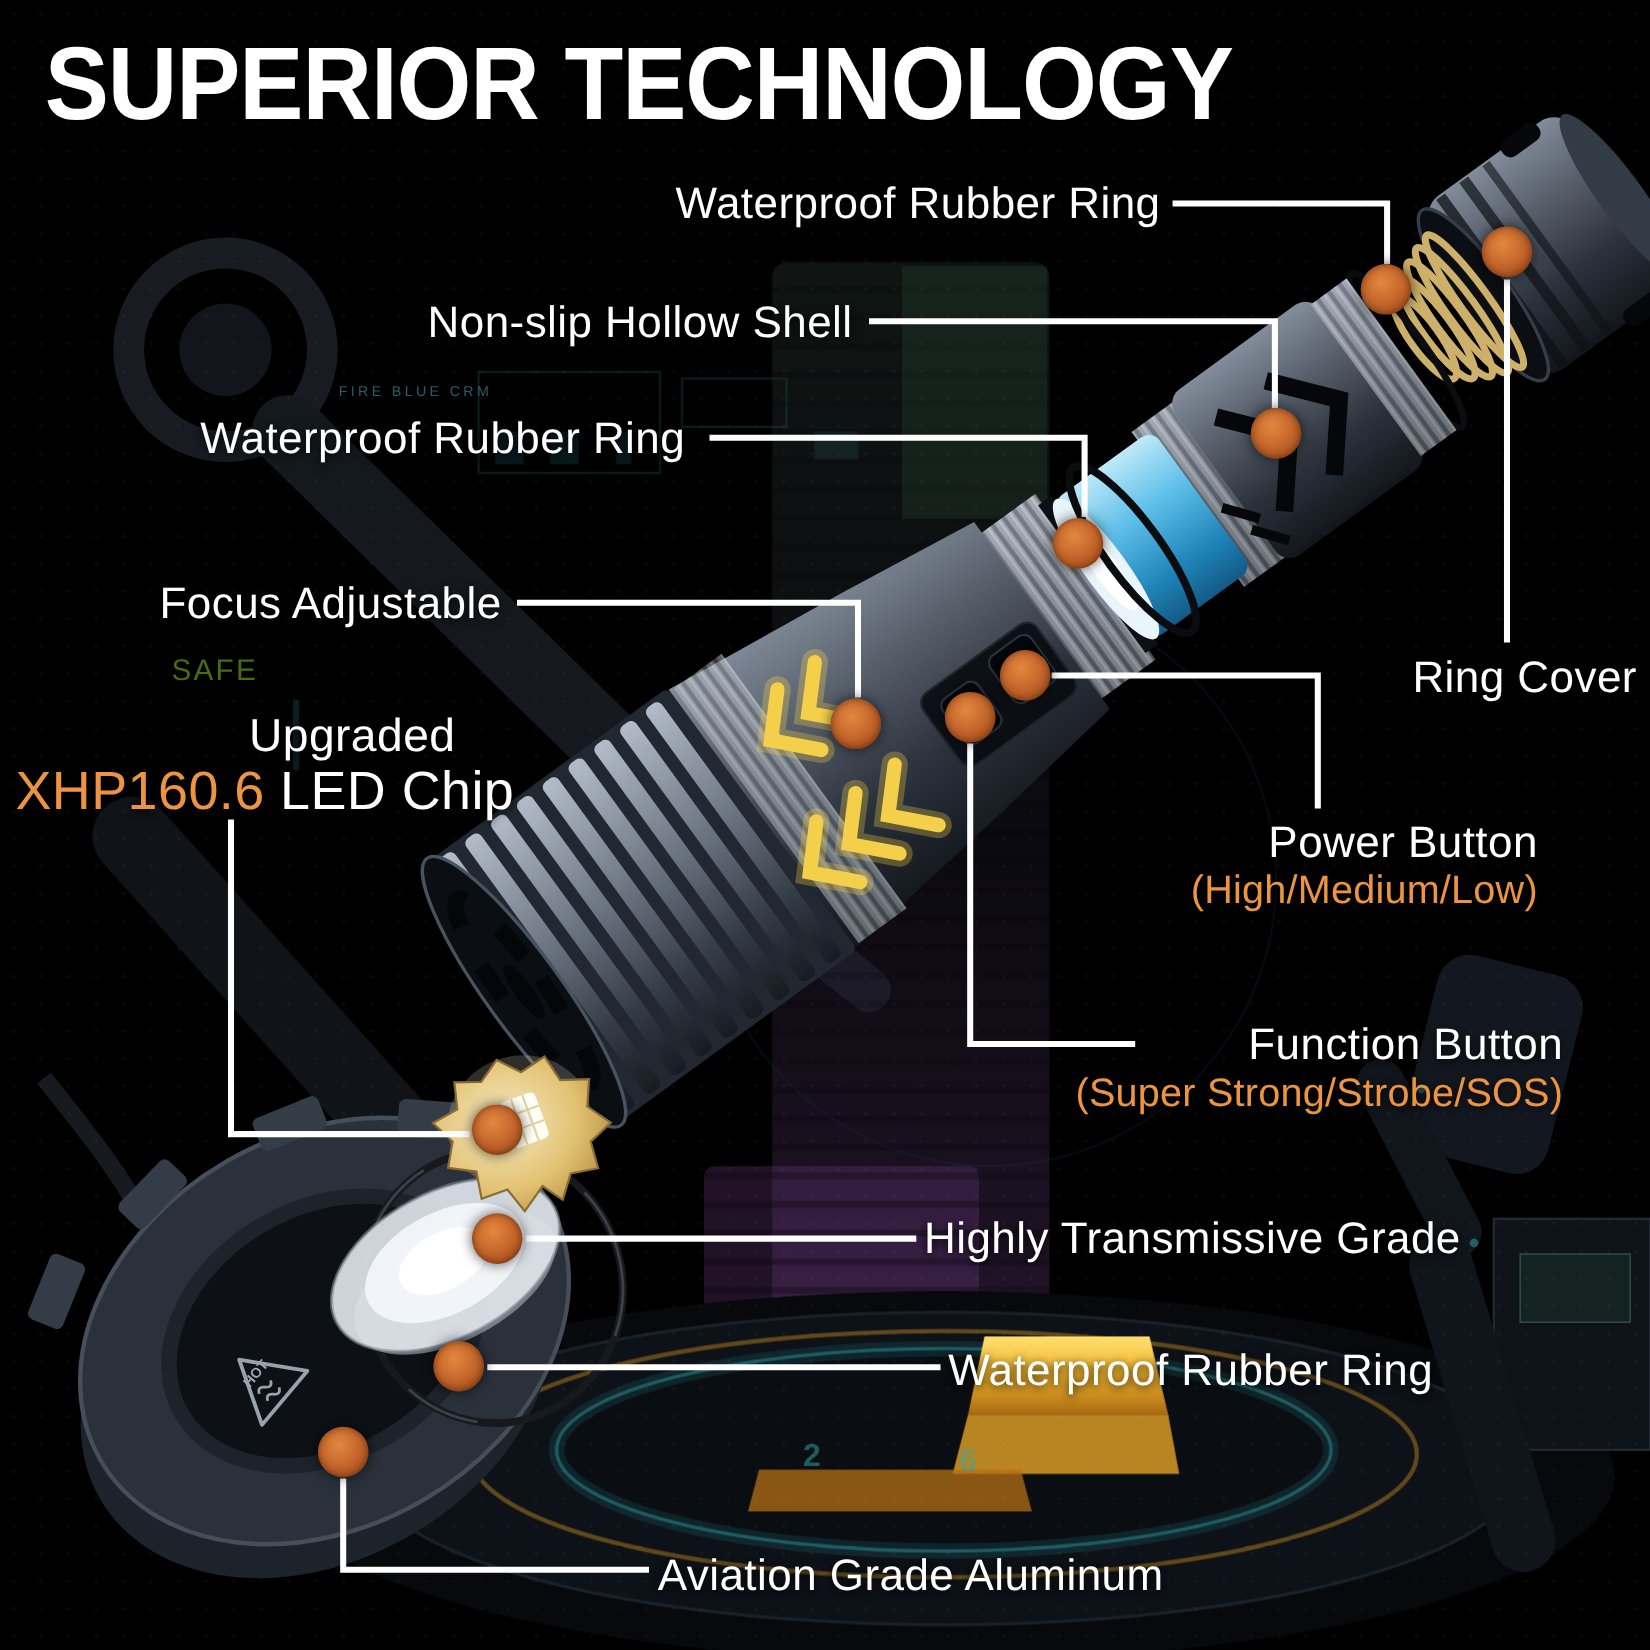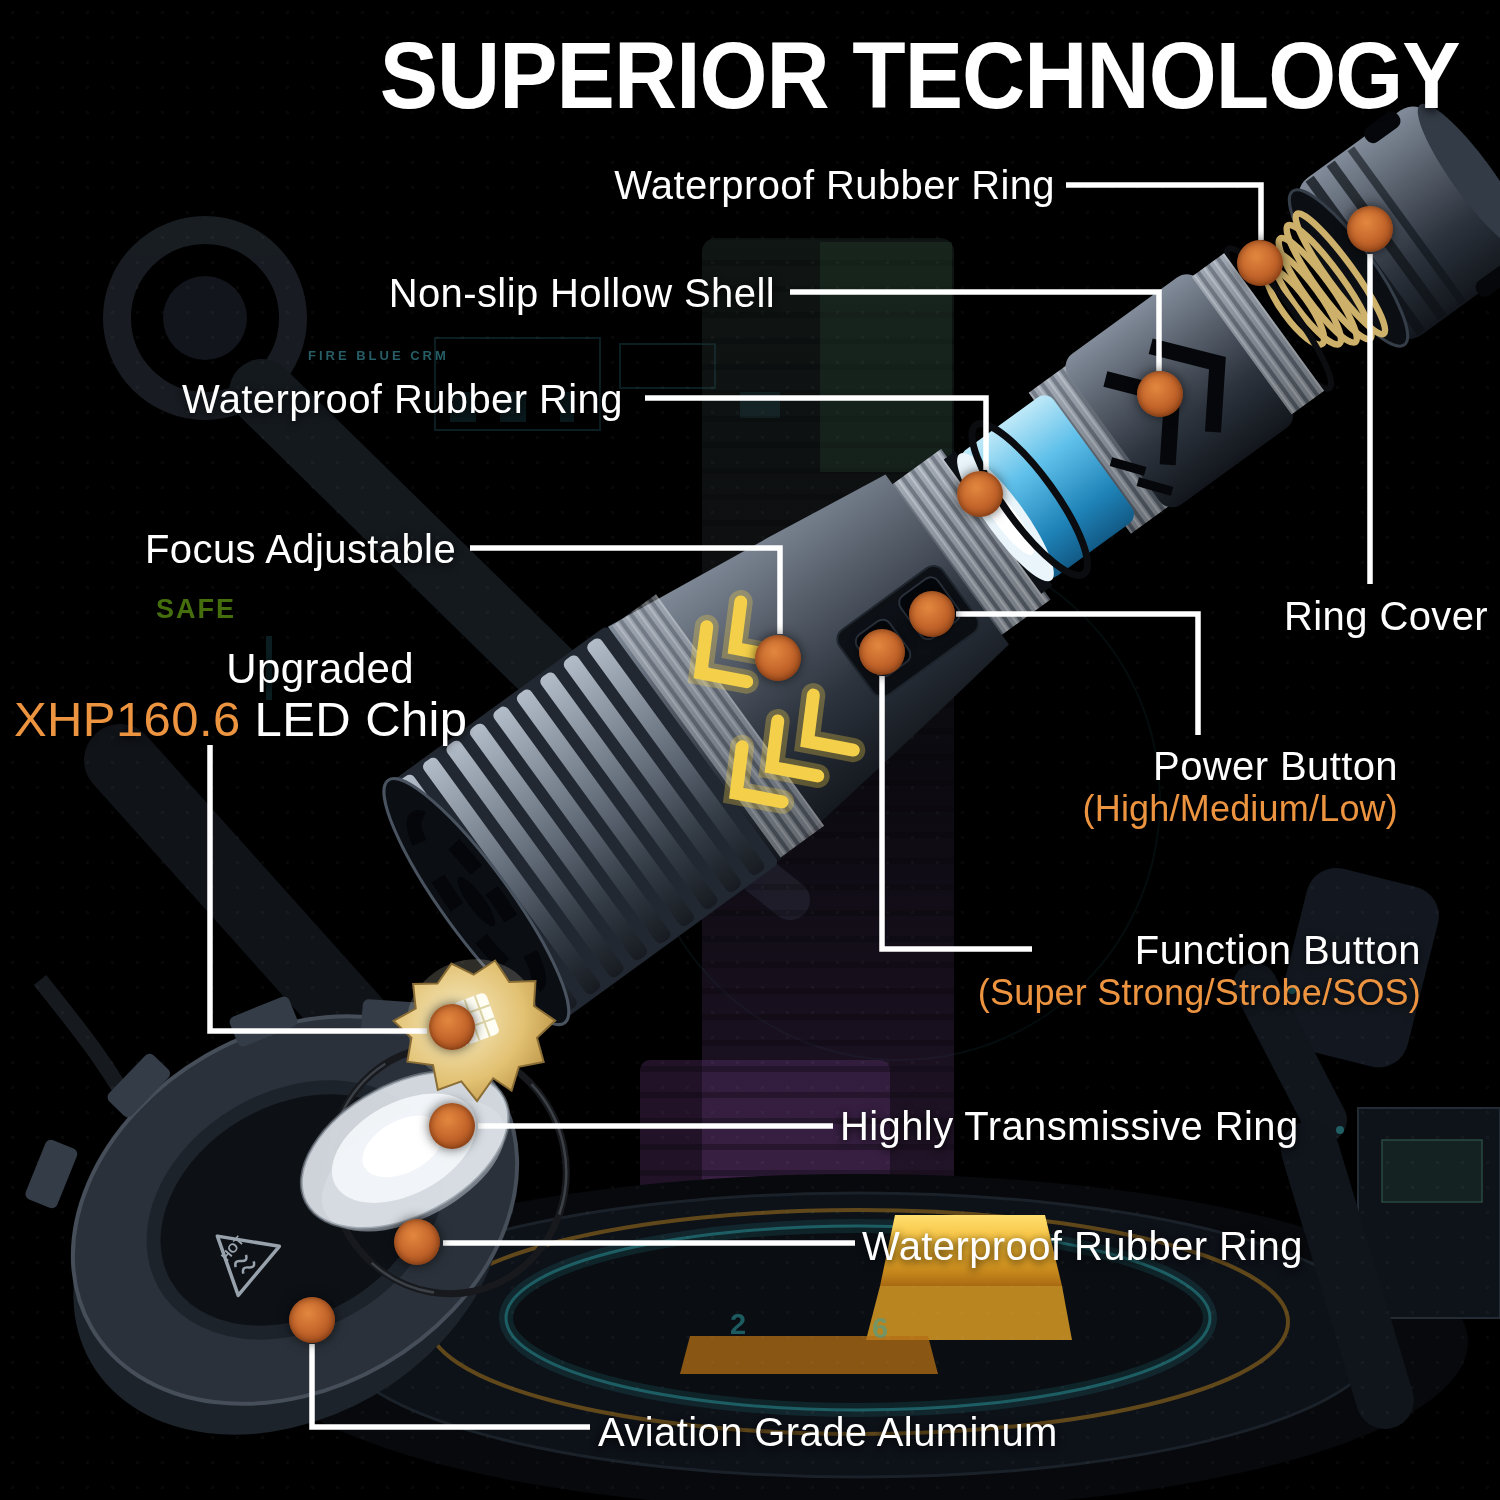--- a/index.html
+++ b/index.html
@@ -12,24 +12,24 @@
   #bg-svg{z-index:1;} #flashlight-svg{z-index:2;} #leader-svg{z-index:3;}
   .dot{position:absolute;z-index:4;width:46px;height:46px;border-radius:50%;
     background:radial-gradient(circle at 42% 36%, #E2873F 0%, #C4662B 48%, #8E3F14 100%);
     box-shadow:0 0 12px rgba(0,0,0,.65), inset 0 0 7px rgba(55,18,0,.55);}
   .lbl{position:absolute;z-index:5;color:#fff;font-weight:400;font-size:40px;line-height:1.12;
     white-space:nowrap;text-shadow:0 2px 9px rgba(0,0,0,.9);letter-spacing:.4px;}
   .lbl .sub{display:block;font-size:36px;color:#ED9440;letter-spacing:.2px;}
   .lbl .hl{color:#ED9440;}
   .center{text-align:right;}
   .right{text-align:right;}
-  .title{position:absolute;z-index:5;left:0;right:0;top:22px;text-align:right;color:#fff;
+  .title{position:absolute;z-index:5;left:0;right:0;top:22px;text-align:left;color:#fff;
     font-size:94px;font-weight:700;letter-spacing:-1px;text-shadow:0 3px 10px rgba(0,0,0,.8);}
   .title span{display:inline-block;transform:scaleX(.93);transform-origin:center;}
-  .hud{position:absolute;z-index:1;color:#2E6E78;font-weight:700;}
+  .hud{position:absolute;z-index:1;color:#2E6E78;font-weight:400;}
   #hud-crm{left:308px;top:348px;font-size:13px;letter-spacing:3px;opacity:.85;}
   #hud-safe{left:156px;top:594px;font-size:27px;letter-spacing:2px;color:#4d7c0f;opacity:.9;}
   .platform-num{position:absolute;z-index:1;color:#2FA7AC;font-size:29px;font-weight:700;opacity:.5;
     filter:blur(.4px);}
   #pm-left{left:730px;top:1308px;} #pm-right{left:872px;top:1312px;}
 </style>
 </head>
 <body>
 
 <div class="stage">
@@ -335,19 +335,19 @@
   <div class="lbl center" style="left:998px;top:744px;width:400px">
     <span>Power Button</span>
     <span class="sub">(High/Medium/Low)</span>
   </div>
 
   <div class="lbl center" style="left:966px;top:928px;width:455px">
     <span>Function Button</span>
     <span class="sub">(Super Strong/Strobe/SOS)</span>
   </div>
 
-  <div class="lbl" style="left:840px;top:1104px">Highly Transmissive Ring</div>
+  <div class="lbl" style="left:840px;top:1104px">Highly Transmissive Grade</div>
 
   <div class="lbl" style="left:862px;top:1224px">Waterproof Rubber Ring</div>
 
   <div class="lbl" style="left:598px;top:1410px">Aviation Grade Aluminum</div>
 
 </div>
 
 </body></html>

